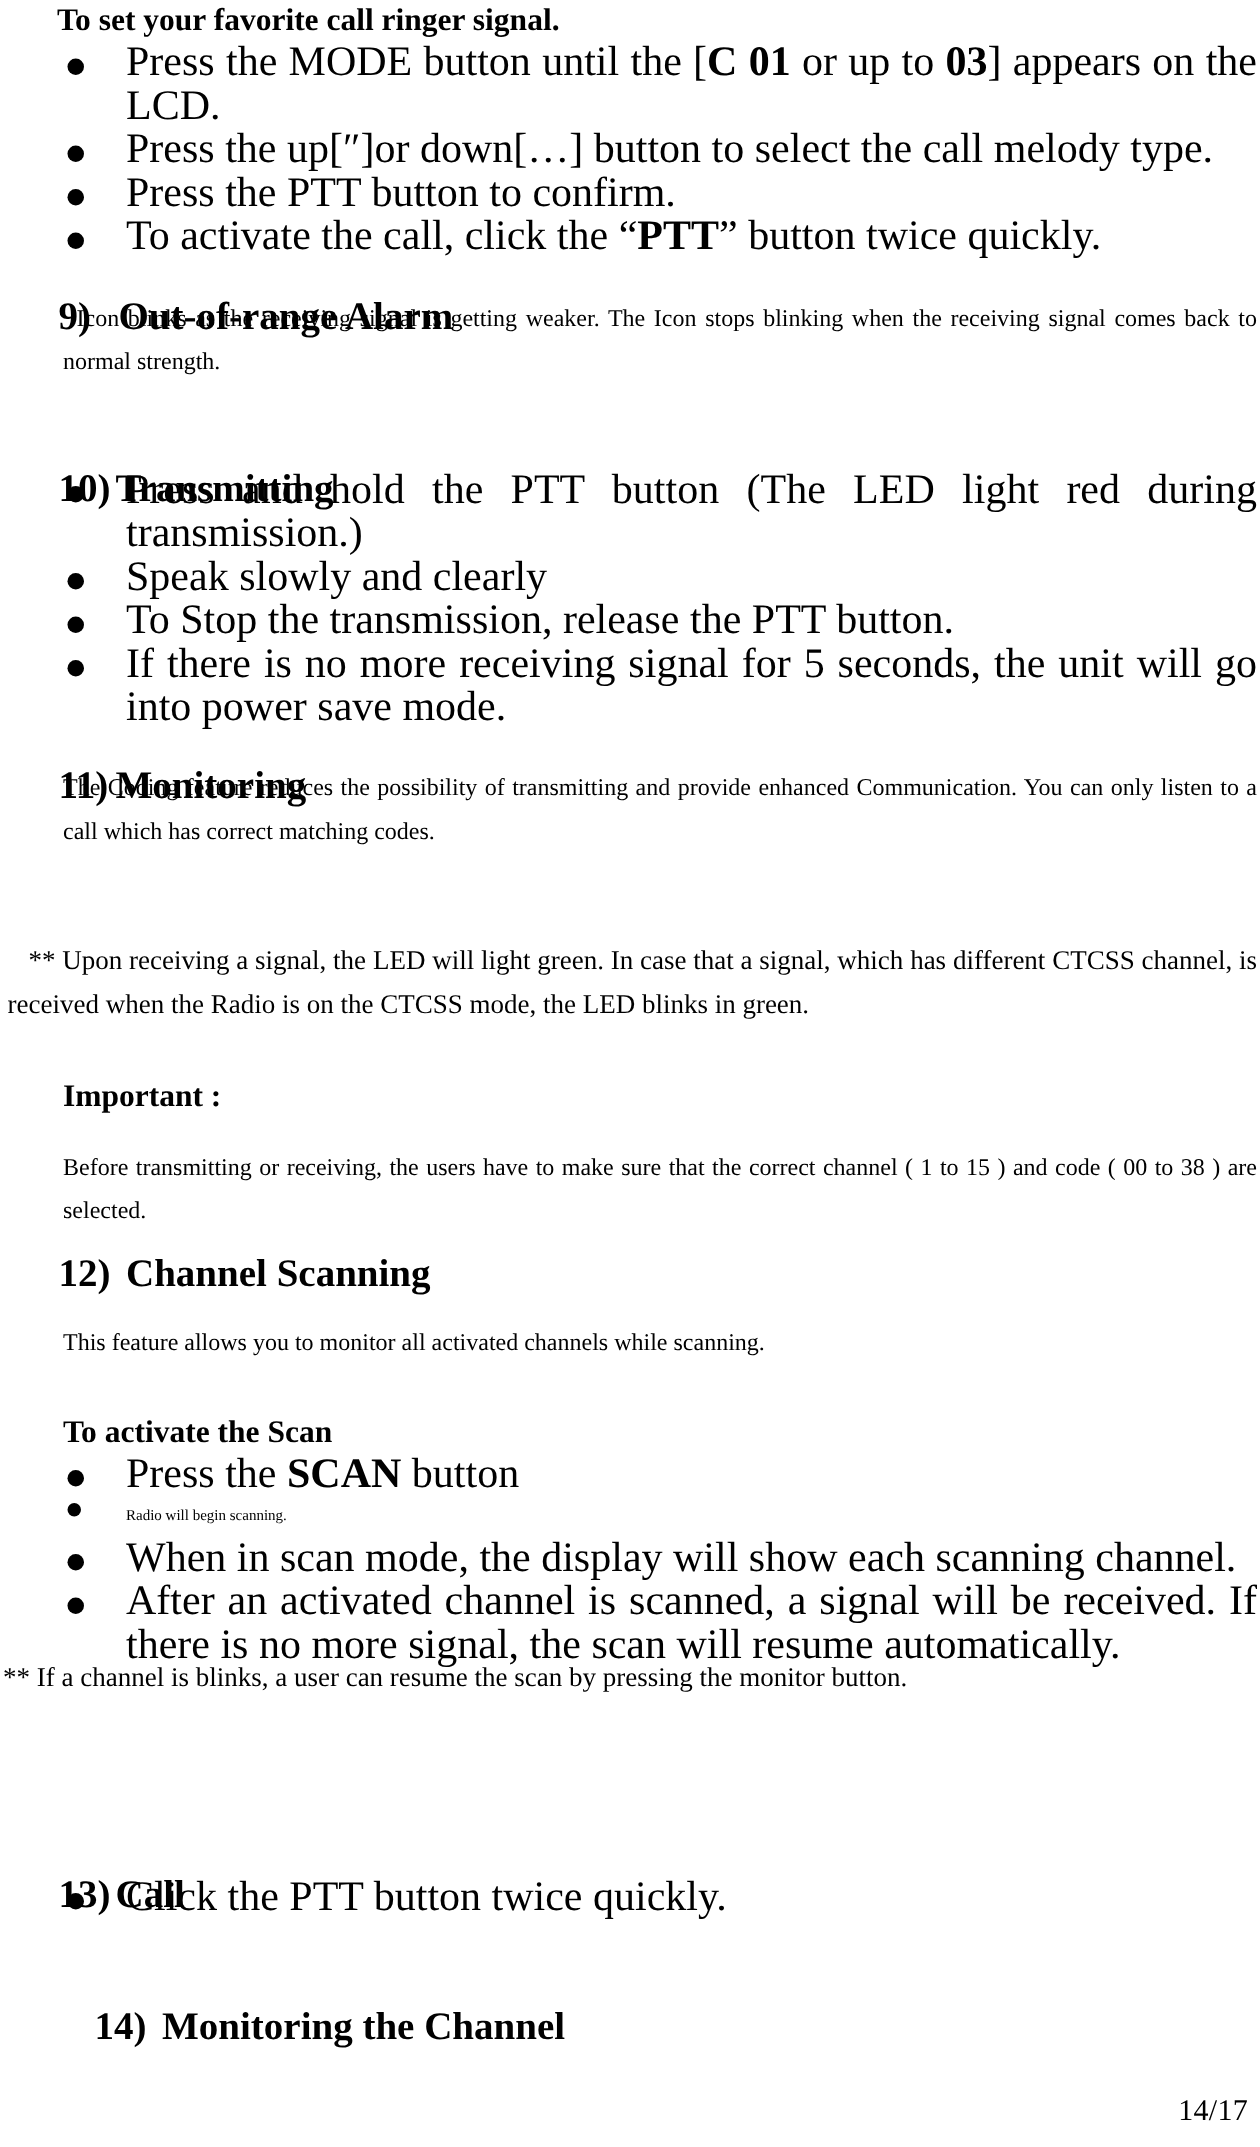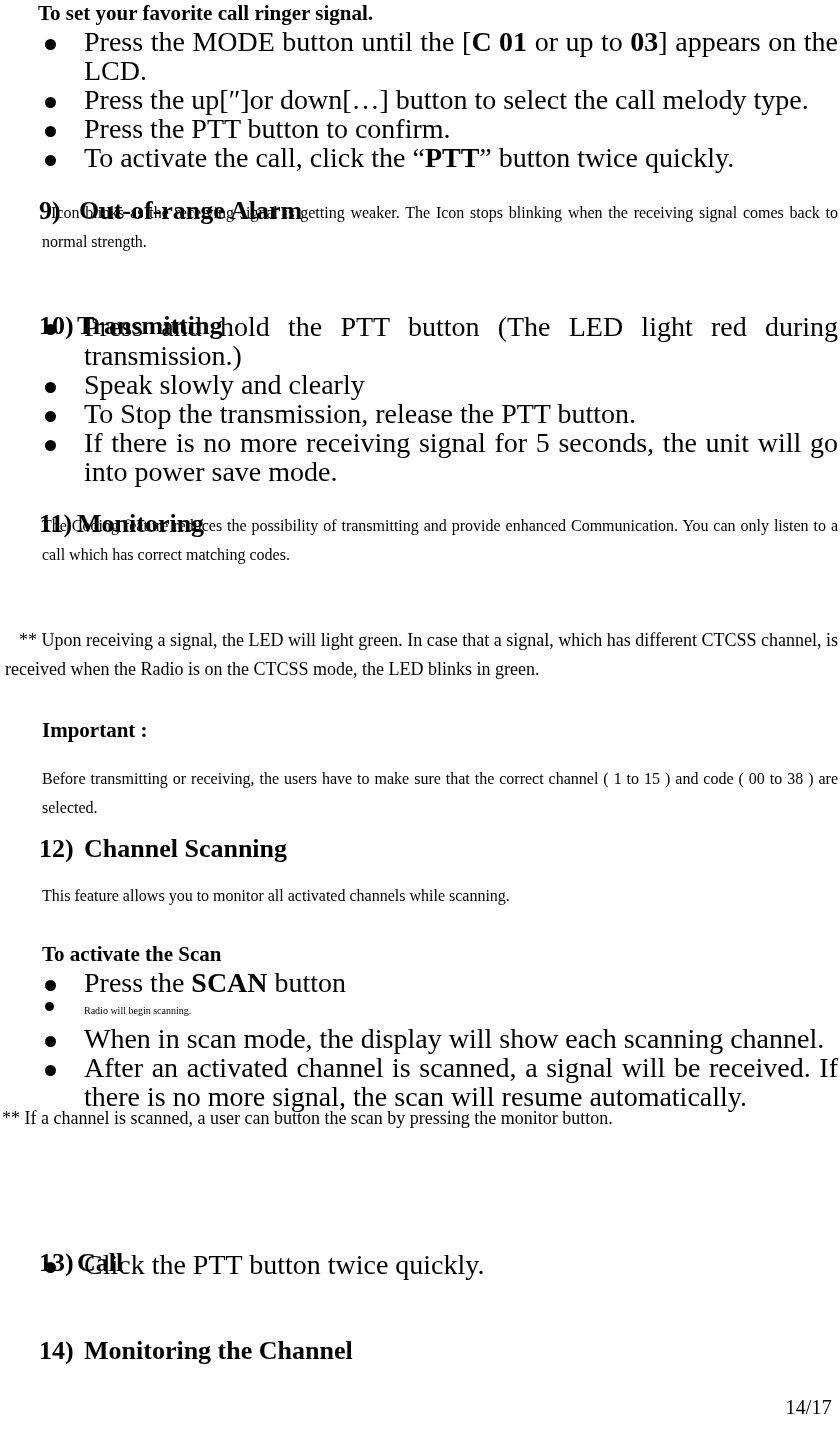--- a/index.html
+++ b/index.html
@@ -219,34 +219,34 @@
       <span class="dot"></span>
       <span>When in scan mode, the display will show each scanning channel.</span>
     </div>
     <div class="bul-row just">
       <span class="dot"></span>
       <span>After an activated channel is scanned, a signal will be received. If there is no more signal, the scan will resume automatically.</span>
     </div>
   </div>
 
   <div class="note" style="left:2px; top:1104px; width:820px; text-align:left;">
-    <span>** If a channel is scanned, a user can button the scan by pressing the monitor button.</span>
+    <span>** If a channel is blinks, a user can resume the scan by pressing the monitor button.</span>
   </div>
 
   <div class="sec-head" style="left:13px; top:1222px;">
     <span class="sec-num" style="width:38px;">13)</span><span class="sec-title">Call</span>
   </div>
   <div class="bul" style="left:42px; top:1250px; width:796px;">
     <div class="bul-row">
       <span class="dot"></span>
       <span>Click the PTT button twice quickly.</span>
     </div>
   </div>
 
   <div class="sec-head" style="left:13px; top:1310px;">
-    <span class="sec-num" style="width:45px;">14)</span><span class="sec-title">Monitoring the Channel</span>
+    <span class="sec-num" style="width:45px;margin-left:24px;">14)</span><span class="sec-title">Monitoring the Channel</span>
   </div>
 
   <div class="pageno">
     <span>14/17</span>
   </div>
 
 </div>
 
 </body></html>

